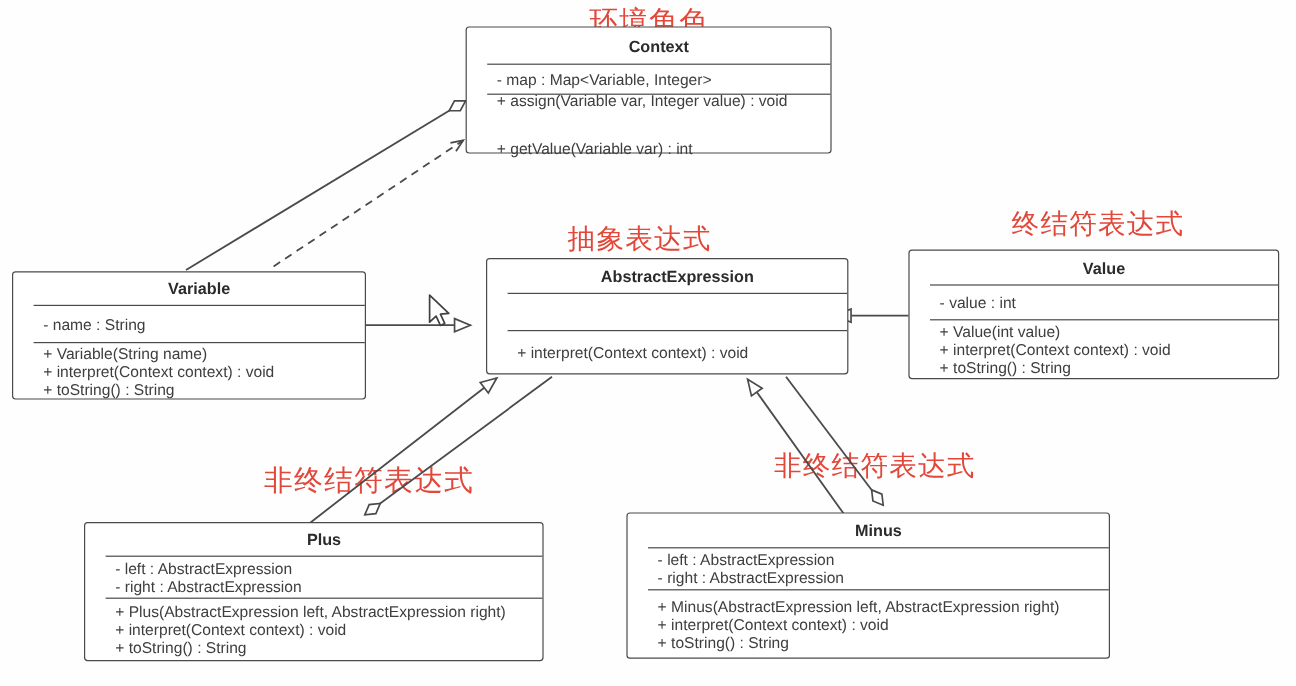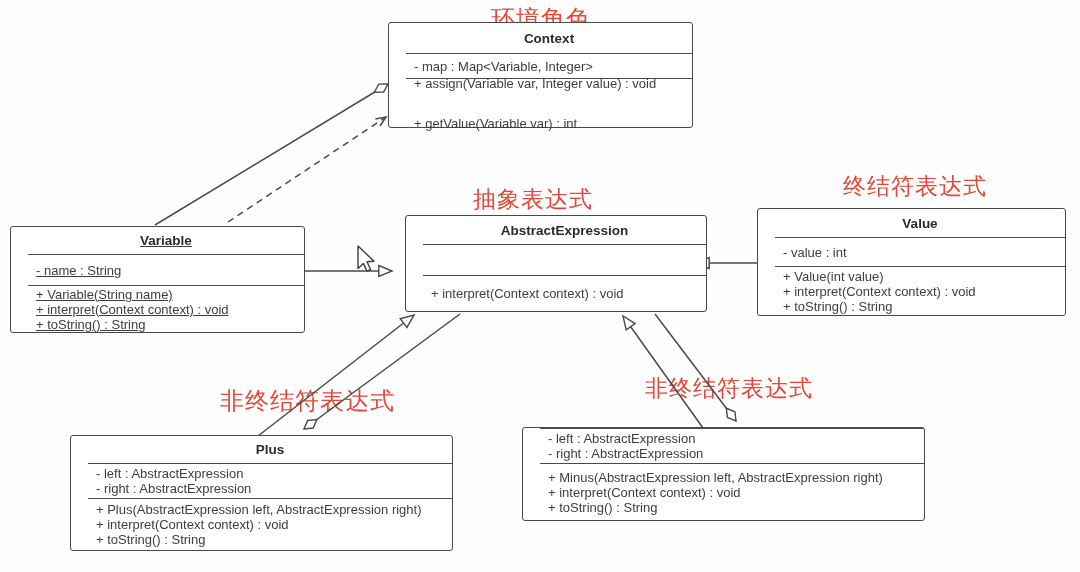--- a/index.html
+++ b/index.html
@@ -109,21 +109,21 @@
     <div class="uml-title" style="height:30px;">Context</div>
     <div class="uml-section" style="height:25px;justify-content:center;">
       <div class="uml-line">- map : Map&lt;Variable, Integer&gt;</div>
     </div>
     <div class="uml-section" style="height:49px;gap:25px;">
       <div class="uml-line">+ assign(Variable var, Integer value) : void</div>
       <div class="uml-line">+ getValue(Variable var) : int</div>
     </div>
   </div>
 
-  <div class="uml-class" style="left:10px; top:226px; width:295px;text-decoration:underline;">
+  <div class="uml-class" style="left:10px; top:226px; width:295px;">
     <div class="uml-title" style="height:27px;">Variable</div>
     <div class="uml-section" style="height:31px;">
       <div class="uml-line">- name : String</div>
     </div>
     <div class="uml-section" style="height:47px;">
       <div class="uml-line">+ Variable(String name)</div>
       <div class="uml-line">+ interpret(Context context) : void</div>
       <div class="uml-line">+ toString() : String</div>
     </div>
   </div>
@@ -155,20 +155,21 @@
       <div class="uml-line">- right : AbstractExpression</div>
     </div>
     <div class="uml-section" style="height:52px;">
       <div class="uml-line">+ Plus(AbstractExpression left, AbstractExpression right)</div>
       <div class="uml-line">+ interpret(Context context) : void</div>
       <div class="uml-line">+ toString() : String</div>
     </div>
   </div>
 
   <div class="uml-class" style="left:522px; top:427px; width:403px;">
+    <div class="uml-title" style="height:28px;">Minus</div>
     <div class="uml-section" style="height:35px;">
       <div class="uml-line">- left : AbstractExpression</div>
       <div class="uml-line">- right : AbstractExpression</div>
     </div>
     <div class="uml-section" style="height:57px;">
       <div class="uml-line">+ Minus(AbstractExpression left, AbstractExpression right)</div>
       <div class="uml-line">+ interpret(Context context) : void</div>
       <div class="uml-line">+ toString() : String</div>
     </div>
   </div>

